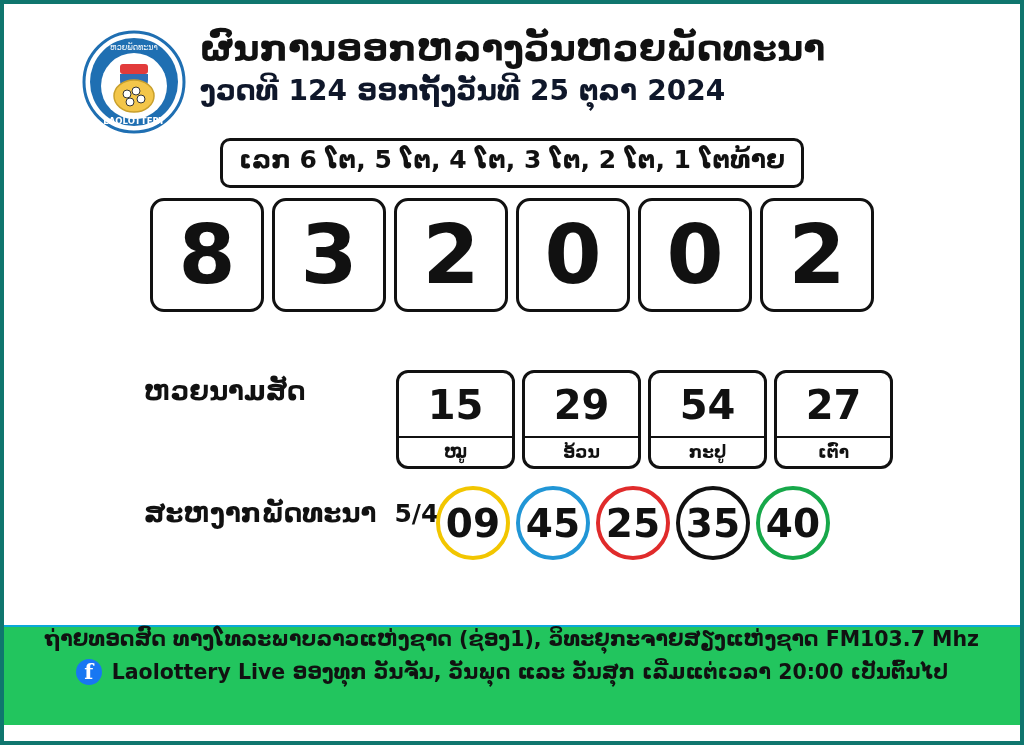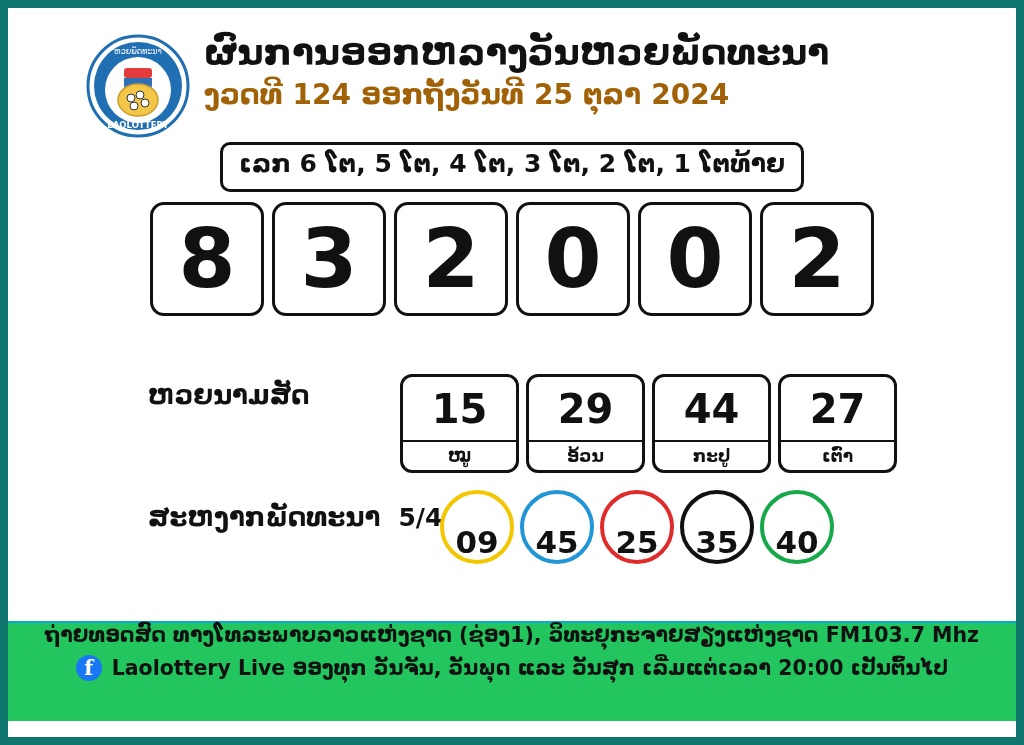--- a/index.html
+++ b/index.html
@@ -12,21 +12,21 @@
     background: #0aa8d8;
     font-family: "DejaVu Sans", "Liberation Sans", sans-serif;
     overflow: hidden;
   }
   .page {
     position: relative;
     width: 1024px;
     height: 745px;
     background: #ffffff;
     box-sizing: border-box;
-    border: 8px solid #0f766e;
+    border: 4px solid #0f766e;
   }
 
   
   .header {
     display: flex;
     align-items: flex-start;
     padding: 18px 0 0 0;
   }
   .logo {
     width: 104px;
@@ -46,21 +46,21 @@
     font-weight: bold;
     color: #111111;
     letter-spacing: 0px;
     line-height: 1.12;
     white-space: nowrap;
   }
   .subtitle {
     margin-top: 6px;
     font-size: 28px;
     font-weight: bold;
-    color: #a16207;
+    color: #0f172a;
     white-space: nowrap;
   }
   .subtitle .gap { display: inline-block; width: 10px; }
 
   
   .band-wrap {
     margin: 4px 0 0 0;
     display: flex;
     justify-content: center;
   }
@@ -169,23 +169,23 @@
     display: flex;
     gap: 6px;
   }
   .ball {
     width: 66px;
     height: 66px;
     border-radius: 50%;
     border: 4px solid #000;
     background: #fff;
     display: flex;
-    align-items: flex-end;
-    justify-content: center;
-    font-size: 31px;
+    align-items: center;
+    justify-content: center;
+    font-size: 39px;
     font-weight: bold;
     color: #111;
   }
 
   
   .footer {
     position: absolute;
     left: 0;
     right: 0;
     bottom: 16px;
@@ -291,21 +291,21 @@
     <div class="animal-row">
       <div class="animal-box">
         <div class="animal-num">15</div>
         <div class="animal-name">ໝູ</div>
       </div>
       <div class="animal-box">
         <div class="animal-num">29</div>
         <div class="animal-name">ອ້ວນ</div>
       </div>
       <div class="animal-box">
-        <div class="animal-num">44</div>
+        <div class="animal-num">54</div>
         <div class="animal-name">ກະປູ</div>
       </div>
       <div class="animal-box">
         <div class="animal-num">27</div>
         <div class="animal-name">ເຕົ່າ</div>
       </div>
     </div>
   </div>
 
   <div class="balls-section">

